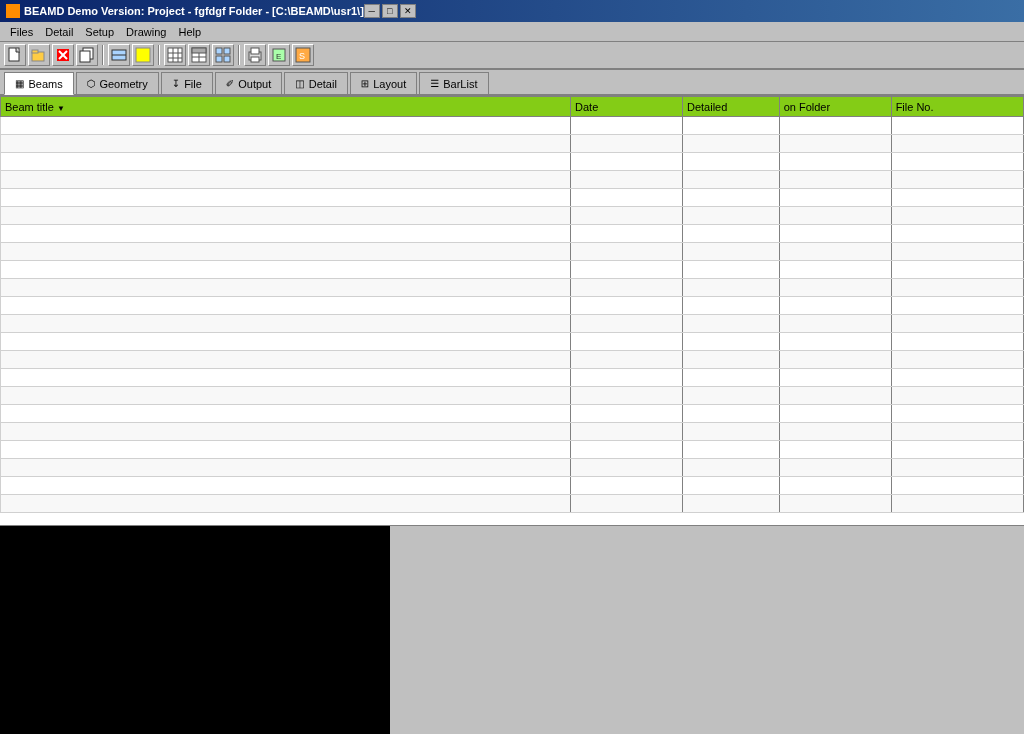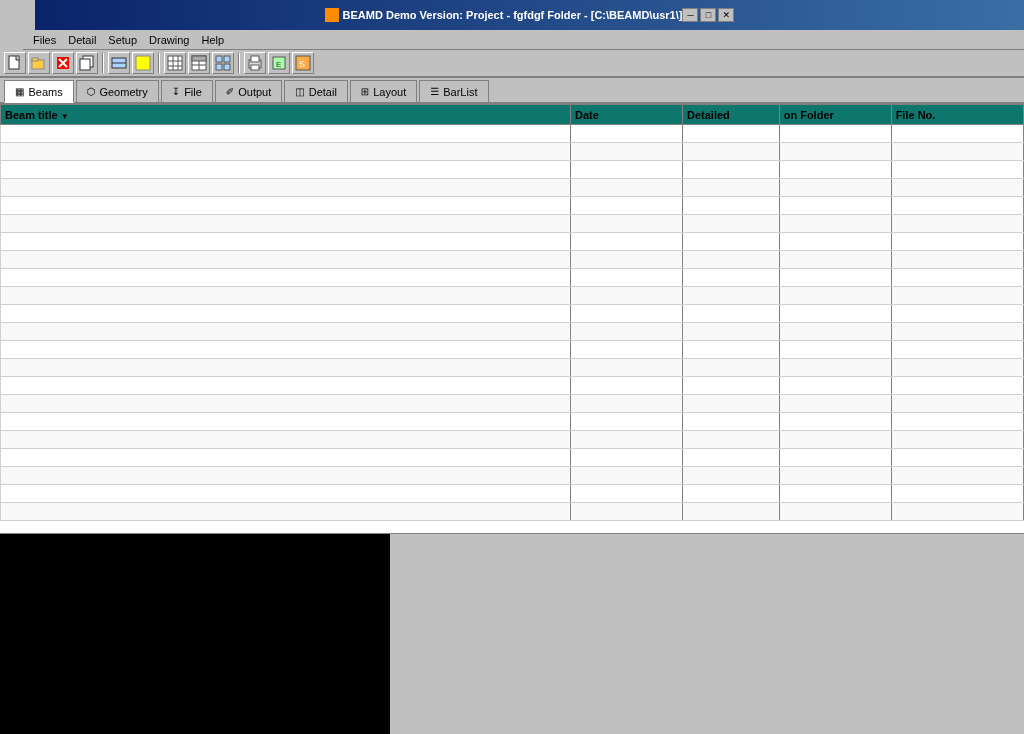--- a/index.html
+++ b/index.html
@@ -5,23 +5,22 @@
     * { margin: 0; padding: 0; box-sizing: border-box; }
     body { font-family: 'MS Sans Serif', Arial, sans-serif; font-size: 11px; background: #c0c0c0; overflow: hidden; }
 
     
     .title-bar {
       background: linear-gradient(to right, #0a246a, #3a6ea5);
       color: white;
       padding: 3px 6px;
       display: flex;
       align-items: center;
-      justify-content: center;
-      height: 30px;
-      margin-left: 35px;
+      justify-content: flex-start;
+      height: 22px;
     }
     .title-bar-left {
       display: flex;
       align-items: center;
       gap: 4px;
       font-size: 11px;
       font-weight: bold;
     }
     .title-bar-icon {
       width: 14px;
@@ -48,21 +47,20 @@
 
     
     .menu-bar {
       background: #c0c0c0;
       padding: 2px 4px;
       display: flex;
       gap: 0px;
       border-bottom: 1px solid #808080;
       height: 20px;
       align-items: center;
-      margin-left: 23px;
     }
     .menu-item {
       padding: 2px 6px;
       cursor: pointer;
       font-size: 11px;
     }
 
     
     .toolbar {
       background: #c0c0c0;
@@ -140,25 +138,25 @@
       overflow: hidden;
       border-bottom: 1px solid #808080;
     }
 
     .beam-table {
       width: 100%;
       border-collapse: collapse;
       font-size: 11px;
     }
     .beam-table th {
-      background: #0f766e;
+      background: #84cc16;
       border: 1px solid #808080;
       padding: 2px 4px;
       text-align: left;
-      font-weight: bold;
+      font-weight: normal;
       height: 20px;
       white-space: nowrap;
     }
     .beam-table td {
       border: 1px solid #d0d0d0;
       border-right: 1px solid #808080;
       height: 18px;
       padding: 1px 4px;
     }
     .beam-table tr:nth-child(even) td { background: #f8f8f8; }

